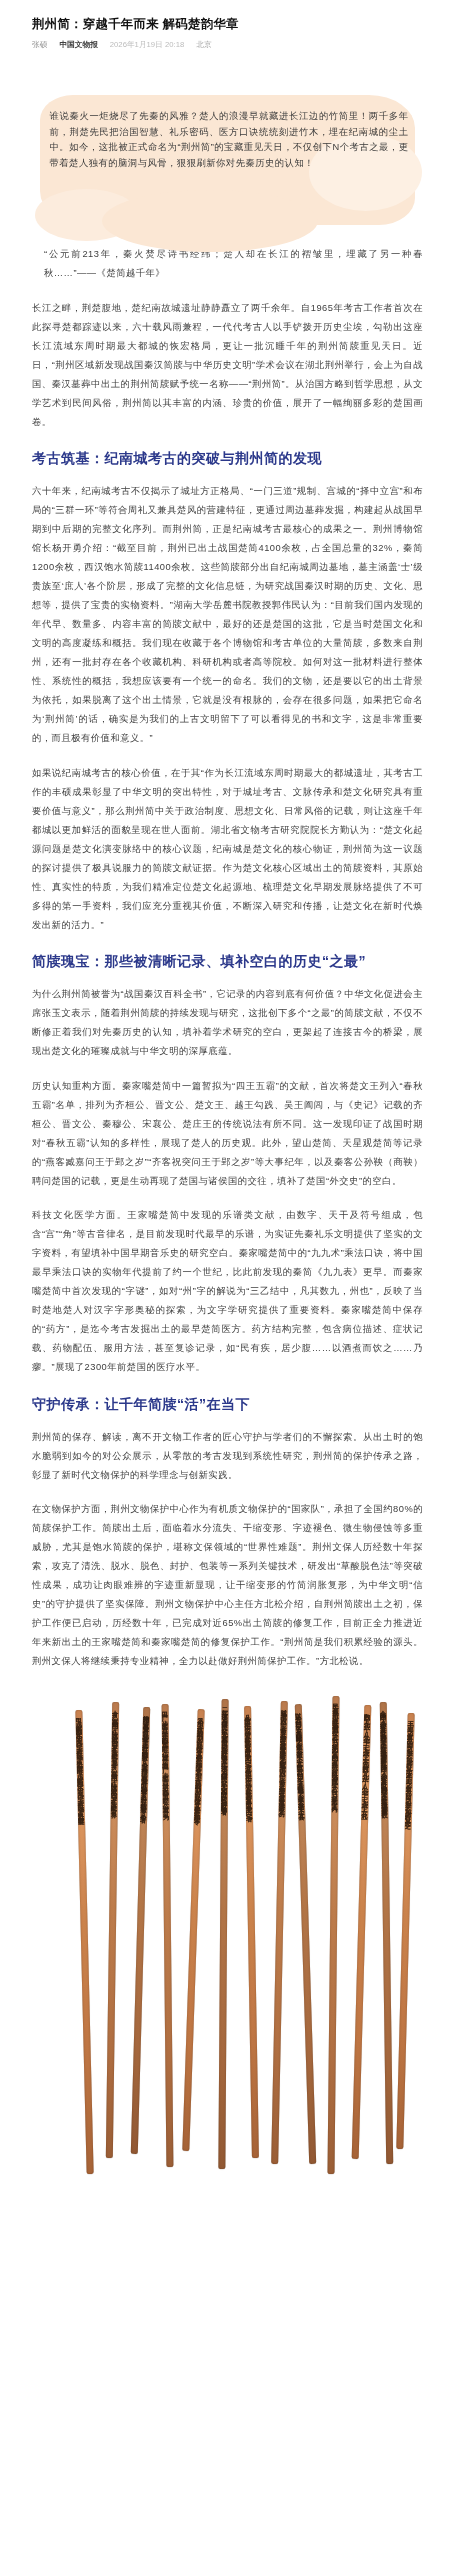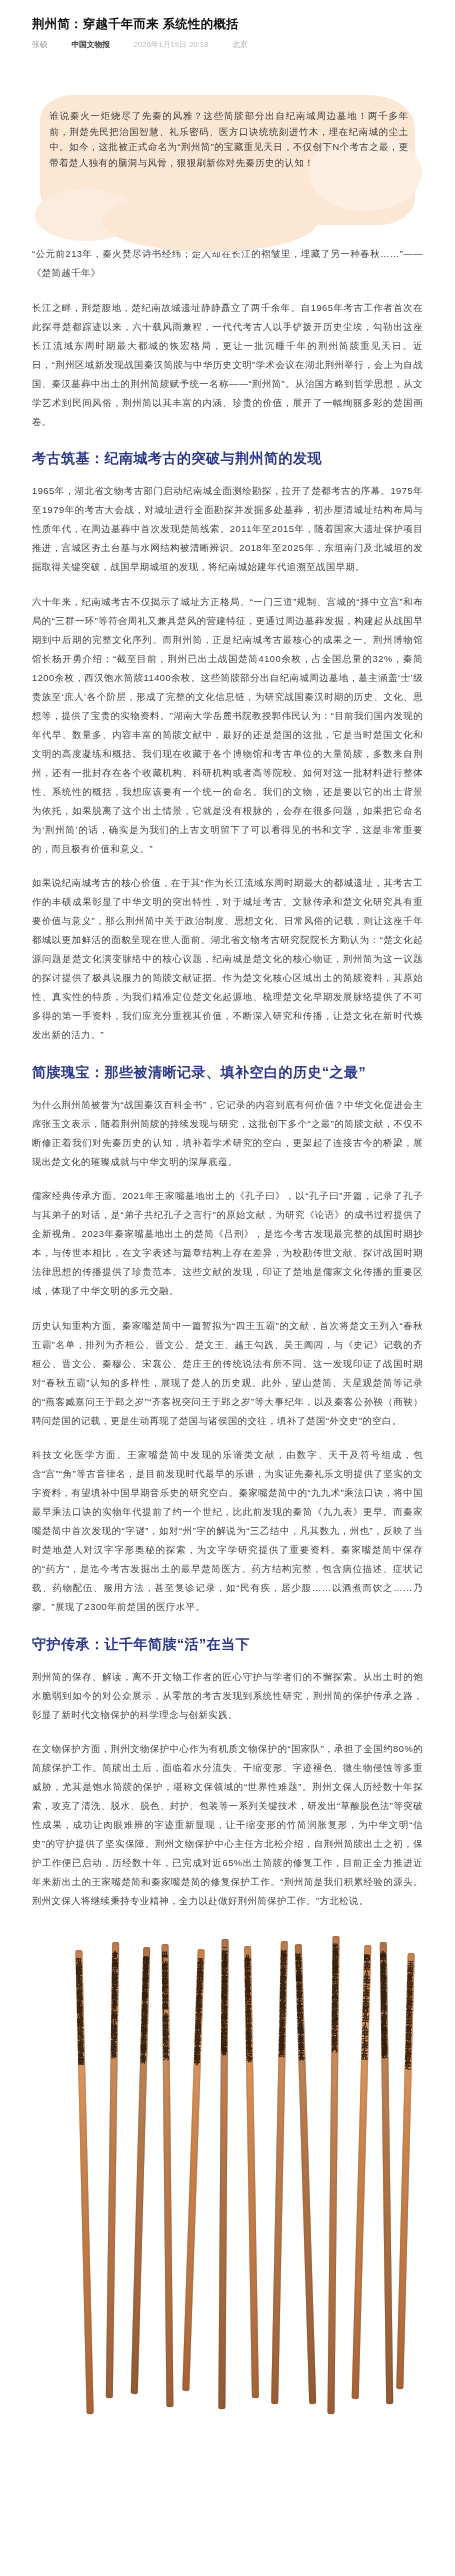--- a/index.html
+++ b/index.html
@@ -1,83 +1,81 @@
 <!DOCTYPE html>
 <html style="font-size:8.2px"><head>
 <meta charset="utf-8">
 <style>
   html,body{margin:0;padding:0;background:#ffffff;}
   body{width:455px;font-family:"Liberation Sans","DejaVu Sans",sans-serif;color:#3e3e3e;}
   .page{padding:15.5px 32px 12.4px 32px;}
   h1.title{font-size:12.4px;line-height:1.4;color:#121212;font-weight:700;margin:0 0 7.2px 0;letter-spacing:0.3px;}
-  .byline{font-size:7.7px;color:#9a9a9a;margin:0 0 5.2px 0;display:flex;align-items:center;gap:24px;}
+  .byline{font-size:7.7px;color:#9a9a9a;margin:0 0 5.2px 0;display:flex;align-items:center;gap:12px;}
   .byline .author{color:#8f8f8f;}
   .byline .source{color:#3f3f3f;font-weight:700;}
   .byline .dt{color:#bcbcbc;}
   .byline .loc{color:#a8a8a8;}
   
   .intro-wrap{position:relative;margin:57px 5.2px 0 8.2px;}
   .intro-bg{position:absolute;left:0;right:3.1px;top:-12.4px;bottom:-4.1px;background:#fbe7d4;
     border-radius:33px 46px 36px 43px / 25px 33px 27px 34px;}
   .intro-bg::before{content:"";position:absolute;right:-7.2px;top:30%;width:113px;height:77px;
     background:#fdf0e3;border-radius:50%;}
   .intro-bg::after{content:"";position:absolute;left:62px;bottom:-27px;width:216px;height:62px;
     background:#fbe7d4;border-radius:50%;}
   .intro-bg .blob2{position:absolute;left:-5.2px;bottom:-15.5px;width:103px;height:52px;background:#fcecdd;border-radius:50%;}
   .intro-text{position:relative;margin:0;padding:2.1px 9.3px 1px 9.3px;font-size:9.3px;letter-spacing:0.5px;
     line-height:15.5px;color:#3b3b3b;text-align:justify;}
   .intro-space{height:49px;}
-  .epigraph{margin:24px 0 0 0;font-size:9.3px;letter-spacing:0.5px;line-height:19px;color:#3e3e3e;text-align:justify;}
+  .epigraph{margin:24px 0 0 12px;font-size:9.3px;letter-spacing:0.5px;line-height:19px;color:#3e3e3e;text-align:justify;}
   p.body{margin:15.5px 0 0 0;font-size:9.3px;letter-spacing:0.5px;line-height:19px;text-align:justify;color:#3e3e3e;}
   h2.sec{margin:19.6px 0 0 0;font-size:14px;letter-spacing:0.5px;line-height:15.5px;color:#2c398b;font-weight:700;}
   
   .slips-box{position:relative;height:488px;margin:24px 0 0 0;}
   .slip{position:absolute;width:7.2px;border-radius:2.1px;overflow:hidden;
     background:linear-gradient(180deg,#b97a4d 0%,#cf9160 18%,#bd7c4b 45%,#b06f42 75%,#9a5e36 100%);
     box-shadow:inset 0 0 1.5px rgba(60,30,10,.55),0 0.5px 1px rgba(0,0,0,.15);}
   .slip:nth-child(odd){filter:brightness(1.06) saturate(1.05);}
   .slip:nth-child(3n){filter:brightness(.94);}
   .slip span{writing-mode:vertical-rl;display:block;margin:3.1px auto 0 auto;font-size:6.2px;line-height:7.2px;
     letter-spacing:2.6px;color:#221409;font-weight:700;font-family:"Liberation Serif",serif;
     text-shadow:0 0 0.5px rgba(20,10,0,.8);opacity:.88;}
 </style>
 </head>
 <body>
 
 <div class="page">
 
-  <h1 class="title">荆州简：穿越千年而来 系统性的概括</h1>
+  <h1 class="title">荆州简：穿越千年而来 解码楚韵华章</h1>
 
   <div class="byline">
     <span class="author">张硕</span>
     <span class="source">中国文物报</span>
     <span class="dt">2026年1月19日 20:18</span>
     <span class="loc">北京</span>
   </div>
 
   <div class="intro-wrap">
     <div class="intro-bg">
         <div class="blob2"></div>
       </div>
-    <p class="intro-text">谁说秦火一炬烧尽了先秦的风雅？这些简牍部分出自纪南城周边墓地！两千多年前，荆楚先民把治国智慧、礼乐密码、医方口诀统统刻进竹木，埋在纪南城的尘土中。如今，这批被正式命名为“荆州简”的宝藏重见天日，不仅创下N个考古之最，更带着楚人独有的脑洞与风骨，狠狠刷新你对先秦历史的认知！</p>
+    <p class="intro-text">谁说秦火一炬烧尽了先秦的风雅？楚人的浪漫早就藏进长江边的竹简里！两千多年前，荆楚先民把治国智慧、礼乐密码、医方口诀统统刻进竹木，埋在纪南城的尘土中。如今，这批被正式命名为“荆州简”的宝藏重见天日，不仅创下N个考古之最，更带着楚人独有的脑洞与风骨，狠狠刷新你对先秦历史的认知！</p>
     <div class="intro-space"></div>
   </div>
 
   <p class="epigraph">“公元前213年，秦火焚尽诗书经纬；楚人却在长江的褶皱里，埋藏了另一种春秋……”——《楚简越千年》</p>
 
   <p class="body">长江之畔，荆楚腹地，楚纪南故城遗址静静矗立了两千余年。自1965年考古工作者首次在此探寻楚都踪迹以来，六十载风雨兼程，一代代考古人以手铲拨开历史尘埃，勾勒出这座长江流域东周时期最大都城的恢宏格局，更让一批沉睡千年的荆州简牍重见天日。近日，“荆州区域新发现战国秦汉简牍与中华历史文明”学术会议在湖北荆州举行，会上为自战国、秦汉墓葬中出土的荆州简牍赋予统一名称——“荆州简”。从治国方略到哲学思想，从文学艺术到民间风俗，荆州简以其丰富的内涵、珍贵的价值，展开了一幅绚丽多彩的楚国画卷。</p>
 
   <h2 class="sec">考古筑基：纪南城考古的突破与荆州简的发现</h2>
-  <p class="body">1965年，湖北省文物考古部门启动纪南城全面测绘勘探，拉开了楚都考古的序幕。1975年至1979年的考古大会战，对城址进行全面勘探并发掘多处墓葬，初步厘清城址结构布局与性质年代，在周边墓葬中首次发现楚简线索。2011年至2015年，随着国家大遗址保护项目推进，宫城区夯土台基与水网结构被清晰辨识。2018年至2025年，东垣南门及北城垣的发掘取得关键突破，战国早期城垣的发现，将纪南城始建年代追溯至战国早期。</p>
   <p class="body">六十年来，纪南城考古不仅揭示了城址方正格局、“一门三道”规制、宫城的“择中立宫”和布局的“三群一环”等符合周礼又兼具楚风的营建特征，更通过周边墓葬发掘，构建起从战国早期到中后期的完整文化序列。而荆州简，正是纪南城考古最核心的成果之一。荆州博物馆馆长杨开勇介绍：“截至目前，荆州已出土战国楚简4100余枚，占全国总量的32%，秦简1200余枚，西汉饱水简牍11400余枚。这些简牍部分出自纪南城周边墓地，墓主涵盖‘士’级贵族至‘庶人’各个阶层，形成了完整的文化信息链，为研究战国秦汉时期的历史、文化、思想等，提供了宝贵的实物资料。”湖南大学岳麓书院教授郭伟民认为：“目前我们国内发现的年代早、数量多、内容丰富的简牍文献中，最好的还是楚国的这批，它是当时楚国文化和文明的高度凝练和概括。我们现在收藏于各个博物馆和考古单位的大量简牍，多数来自荆州，还有一批封存在各个收藏机构、科研机构或者高等院校。如何对这一批材料进行整体性、系统性的概括，我想应该要有一个统一的命名。我们的文物，还是要以它的出土背景为依托，如果脱离了这个出土情景，它就是没有根脉的，会存在很多问题，如果把它命名为‘荆州简’的话，确实是为我们的上古文明留下了可以看得见的书和文字，这是非常重要的，而且极有价值和意义。”</p>
   <p class="body">如果说纪南城考古的核心价值，在于其“作为长江流域东周时期最大的都城遗址，其考古工作的丰硕成果彰显了中华文明的突出特性，对于城址考古、文脉传承和楚文化研究具有重要价值与意义”，那么荆州简中关于政治制度、思想文化、日常风俗的记载，则让这座千年都城以更加鲜活的面貌呈现在世人面前。湖北省文物考古研究院院长方勤认为：“楚文化起源问题是楚文化演变脉络中的核心议题，纪南城是楚文化的核心物证，荆州简为这一议题的探讨提供了极具说服力的简牍文献证据。作为楚文化核心区域出土的简牍资料，其原始性、真实性的特质，为我们精准定位楚文化起源地、梳理楚文化早期发展脉络提供了不可多得的第一手资料，我们应充分重视其价值，不断深入研究和传播，让楚文化在新时代焕发出新的活力。”</p>
 
   <h2 class="sec">简牍瑰宝：那些被清晰记录、填补空白的历史“之最”</h2>
   <p class="body">为什么荆州简被誉为“战国秦汉百科全书”，它记录的内容到底有何价值？中华文化促进会主席张玉文表示，随着荆州简牍的持续发现与研究，这批创下多个“之最”的简牍文献，不仅不断修正着我们对先秦历史的认知，填补着学术研究的空白，更架起了连接古今的桥梁，展现出楚文化的璀璨成就与中华文明的深厚底蕴。</p>
-  <p class="body">儒家经典传承方面。2021年王家嘴墓地出土的《孔子曰》，以“孔子曰”开篇，记录了孔子与其弟子的对话，是“弟子共纪孔子之言行”的原始文献，为研究《论语》的成书过程提供了全新视角。2023年秦家嘴墓地出土的楚简《吕刑》，是迄今考古发现最完整的战国时期抄本，与传世本相比，在文字表述与篇章结构上存在差异，为校勘传世文献、探讨战国时期法律思想的传播提供了珍贵范本。这些文献的发现，印证了楚地是儒家文化传播的重要区域，体现了中华文明的多元交融。</p>
   <p class="body">历史认知重构方面。秦家嘴楚简中一篇暂拟为“四王五霸”的文献，首次将楚文王列入“春秋五霸”名单，排列为齐桓公、晋文公、楚文王、越王勾践、吴王阖闾，与《史记》记载的齐桓公、晋文公、秦穆公、宋襄公、楚庄王的传统说法有所不同。这一发现印证了战国时期对“春秋五霸”认知的多样性，展现了楚人的历史观。此外，望山楚简、天星观楚简等记录的“燕客臧嘉问王于郢之岁”“齐客祝突问王于郢之岁”等大事纪年，以及秦客公孙鞅（商鞅）聘问楚国的记载，更是生动再现了楚国与诸侯国的交往，填补了楚国“外交史”的空白。</p>
   <p class="body">科技文化医学方面。王家嘴楚简中发现的乐谱类文献，由数字、天干及符号组成，包含“宫”“角”等古音律名，是目前发现时代最早的乐谱，为实证先秦礼乐文明提供了坚实的文字资料，有望填补中国早期音乐史的研究空白。秦家嘴楚简中的“九九术”乘法口诀，将中国最早乘法口诀的实物年代提前了约一个世纪，比此前发现的秦简《九九表》更早。而秦家嘴楚简中首次发现的“字谜”，如对“州”字的解说为“三乙结中，凡其数九，州也”，反映了当时楚地楚人对汉字字形奥秘的探索，为文字学研究提供了重要资料。秦家嘴楚简中保存的“药方”，是迄今考古发掘出土的最早楚简医方。药方结构完整，包含病位描述、症状记载、药物配伍、服用方法，甚至复诊记录，如“民有疾，居少腹……以酒煮而饮之……乃瘳。”展现了2300年前楚国的医疗水平。</p>
 
   <h2 class="sec">守护传承：让千年简牍“活”在当下</h2>
   <p class="body">荆州简的保存、解读，离不开文物工作者的匠心守护与学者们的不懈探索。从出土时的饱水脆弱到如今的对公众展示，从零散的考古发现到系统性研究，荆州简的保护传承之路，彰显了新时代文物保护的科学理念与创新实践。</p>
   <p class="body">在文物保护方面，荆州文物保护中心作为有机质文物保护的“国家队”，承担了全国约80%的简牍保护工作。简牍出土后，面临着水分流失、干缩变形、字迹褪色、微生物侵蚀等多重威胁，尤其是饱水简牍的保护，堪称文保领域的“世界性难题”。荆州文保人历经数十年探索，攻克了清洗、脱水、脱色、封护、包装等一系列关键技术，研发出“草酸脱色法”等突破性成果，成功让肉眼难辨的字迹重新显现，让干缩变形的竹简润胀复形，为中华文明“信史”的守护提供了坚实保障。荆州文物保护中心主任方北松介绍，自荆州简牍出土之初，保护工作便已启动，历经数十年，已完成对近65%出土简牍的修复工作，目前正全力推进近年来新出土的王家嘴楚简和秦家嘴楚简的修复保护工作。“荆州简是我们积累经验的源头。荆州文保人将继续秉持专业精神，全力以赴做好荆州简保护工作。”方北松说。</p>
 
   <div class="slips-box" id="slips-box">
       <div class="slip" style="left: 49px; top: 14.4px; height: 464px; transform: rotate(-1.4deg);">
         <span>甲戌岁南郡守令曰凡田宅之数以律占之毋敢匿甲戌岁南郡守令曰凡田宅之数以律占之毋敢匿</span>

